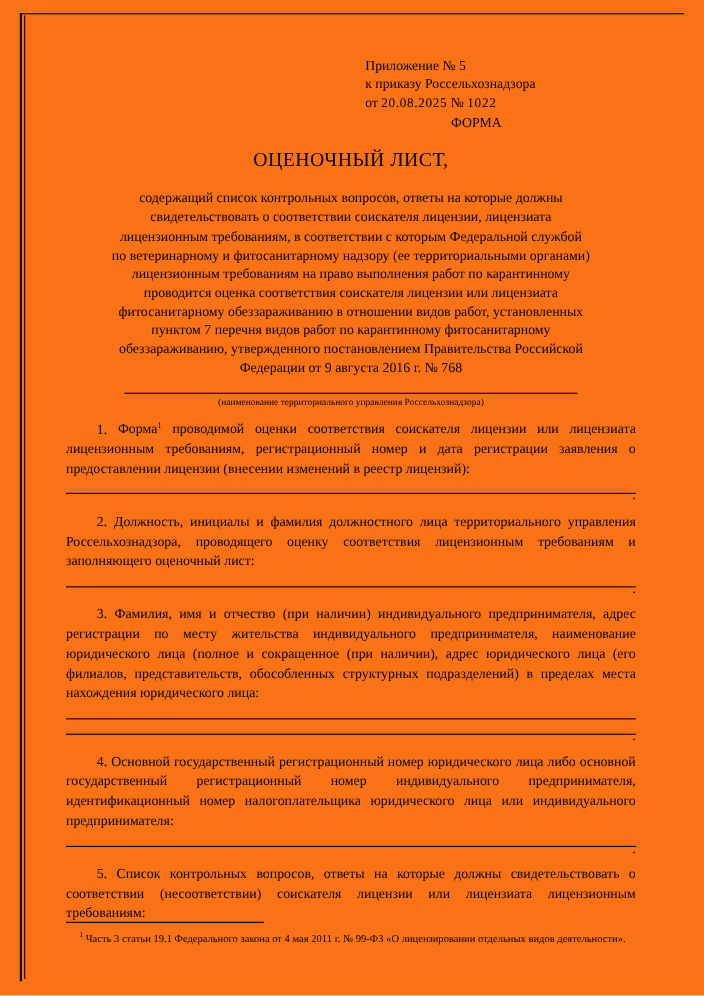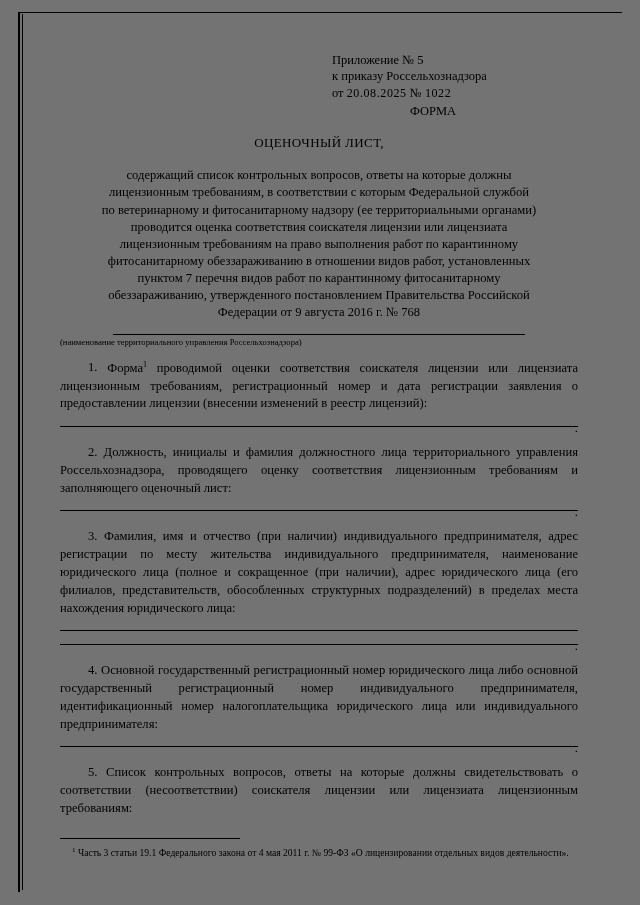--- a/index.html
+++ b/index.html
@@ -9,21 +9,21 @@
   }
   body {
     font-family: "Liberation Serif", "DejaVu Serif", serif;
     color: #000000;
   }
   .page {
     position: relative;
     width: 640px;
     height: 905px;
     margin: 0 auto;
-    background: #737373;
+    background: #f97316;
     overflow: hidden;
     box-sizing: border-box;
   }
   .border-frame {
     position: absolute;
     left: 18px;
     top: 12px;
     width: 604px;
     height: 880px;
     border-left: 2px solid #000;
@@ -65,21 +65,21 @@
   }
   .appendix .form-word {
     margin-top: 2px;
     margin-left: 78px;
     font-size: 12.5px;
   }
   
   .doc-title {
     margin-top: 16px;
     text-align: center;
-    font-size: 13px;
+    font-size: 18px;
     letter-spacing: 0.4px;
   }
   .title-para {
     margin-top: 16px;
     font-size: 12.6px;
     line-height: 1.36;
     text-align: justify;
     text-align-last: center;
     padding: 0 6px;
   }
@@ -89,20 +89,21 @@
   }
   
   .org-rule {
     margin: 13px auto 0 auto;
     width: 412px;
     border-bottom: 1px solid #000;
     height: 0;
   }
   .org-caption {
     margin-top: 2px;
+    text-align: center;
     font-size: 8.6px;
   }
   
   .para {
     margin-top: 11px;
     font-size: 12.6px;
     line-height: 1.42;
     text-align: justify;
   }
   .para.first-indent { text-indent: 28px; }
@@ -155,24 +156,25 @@
         <span class="handwritten">20.08.2025</span>
         <span>№</span>
         <span class="handwritten">1022</span>
       </div>
       <div class="form-word">ФОРМА</div>
     </div>
 
     <div class="doc-title">ОЦЕНОЧНЫЙ ЛИСТ,</div>
     <div class="title-para">
       <span class="ln">содержащий список контрольных вопросов, ответы на которые должны</span>
+      <span class="ln">свидетельствовать о соответствии соискателя лицензии, лицензиата</span>
       <span class="ln">лицензионным требованиям, в соответствии с которым Федеральной службой</span>
       <span class="ln">по ветеринарному и фитосанитарному надзору (ее территориальными органами)</span>
+      <span class="ln">лицензионным требованиям на право выполнения работ по карантинному</span>
       <span class="ln">проводится оценка соответствия соискателя лицензии или лицензиата</span>
-      <span class="ln">лицензионным требованиям на право выполнения работ по карантинному</span>
       <span class="ln">фитосанитарному обеззараживанию в отношении видов работ, установленных</span>
       <span class="ln">пунктом 7 перечня видов работ по карантинному фитосанитарному</span>
       <span class="ln">обеззараживанию, утвержденного постановлением Правительства Российской</span>
       <span class="ln">Федерации от 9 августа 2016 г. № 768</span>
     </div>
 
     <div class="org-rule"></div>
     <div class="org-caption">(наименование территориального управления Россельхознадзора)</div>
 
     <div class="para first-indent">

